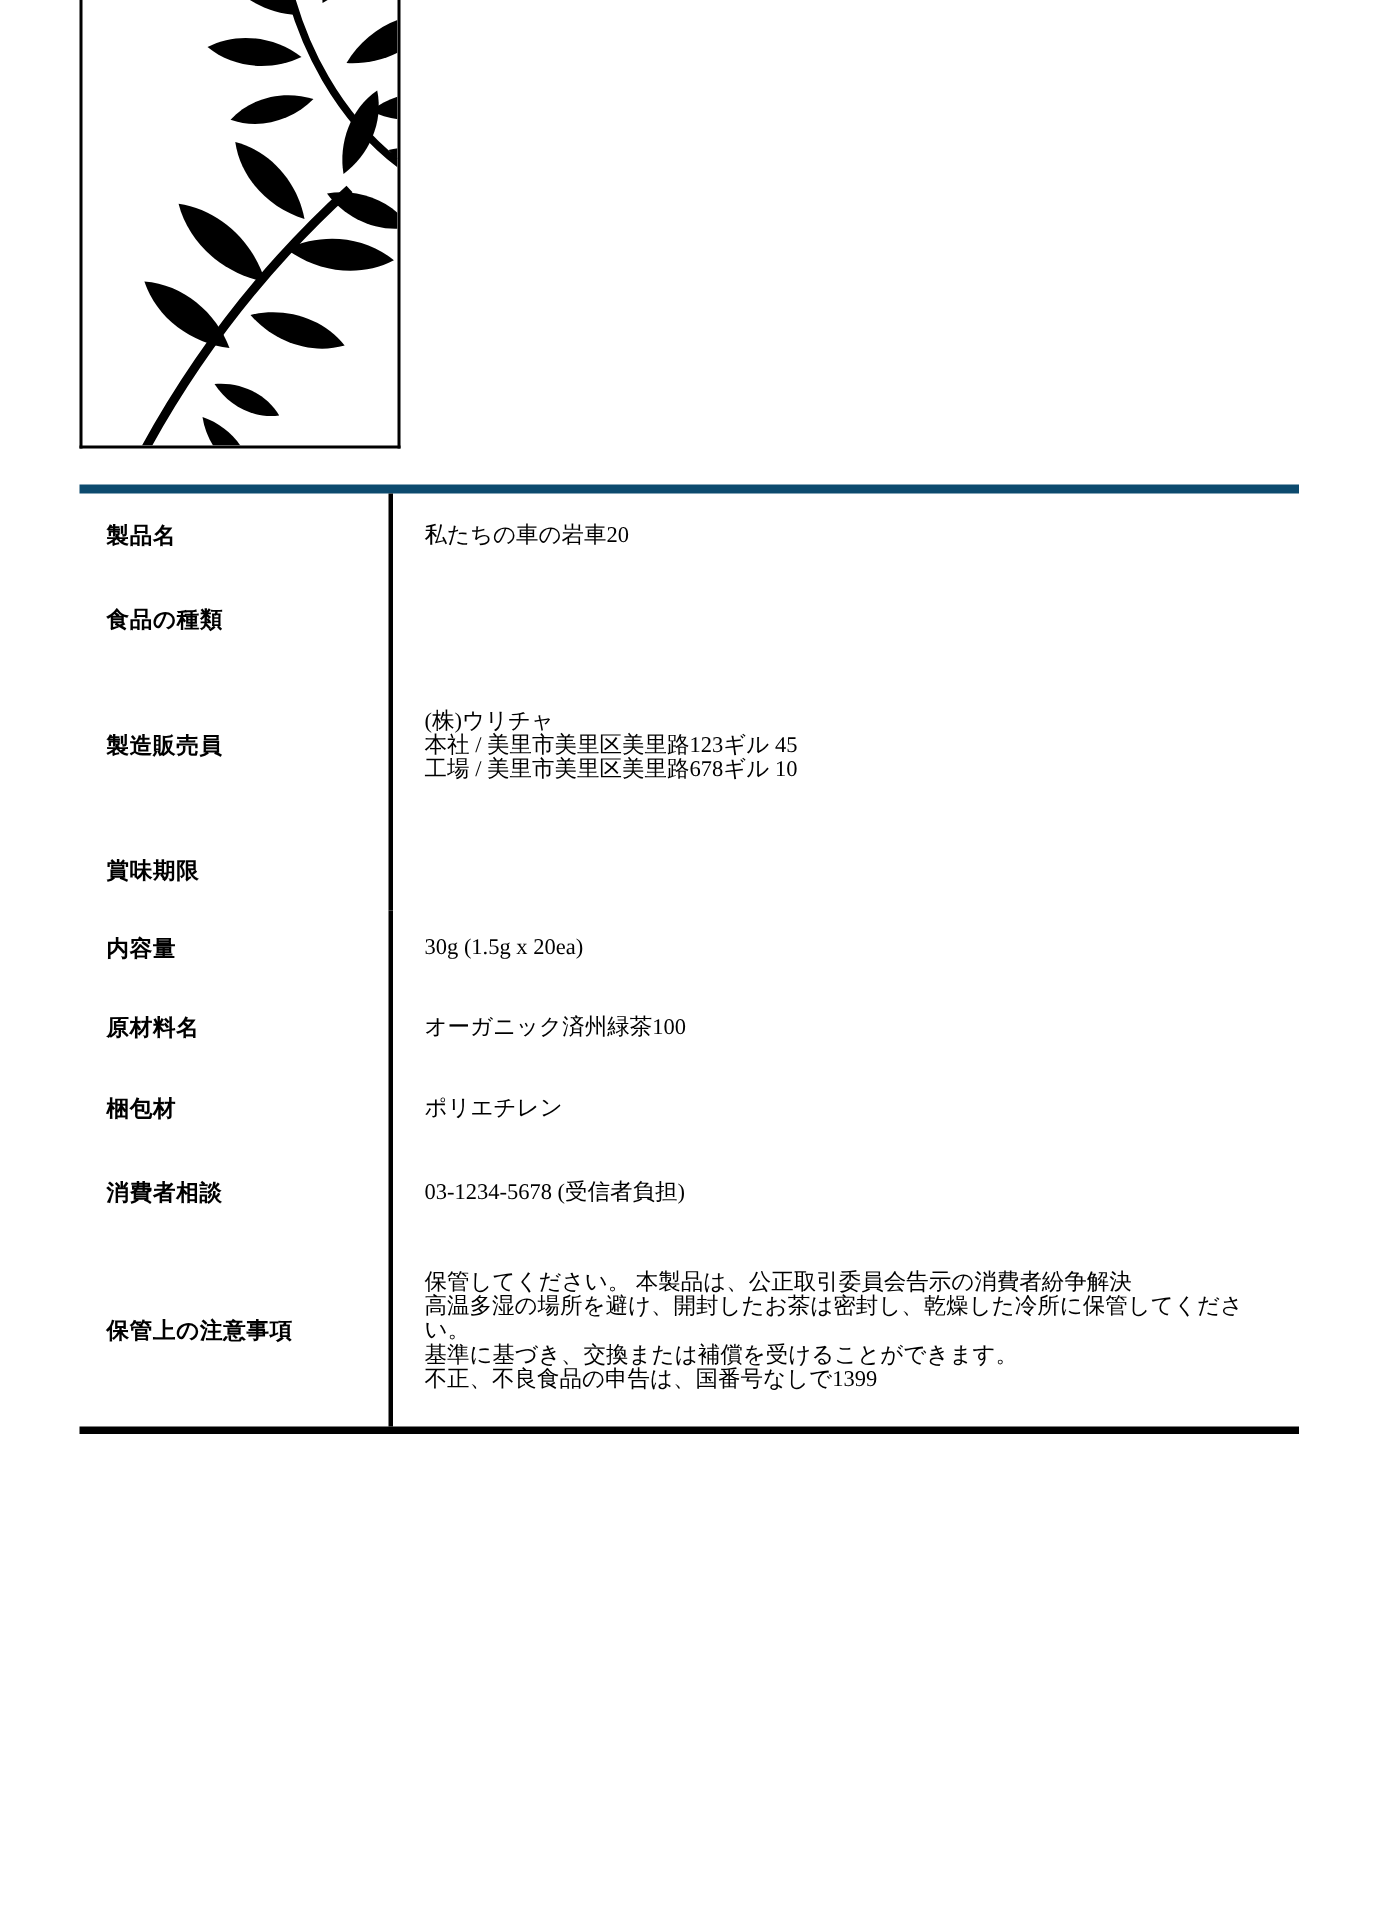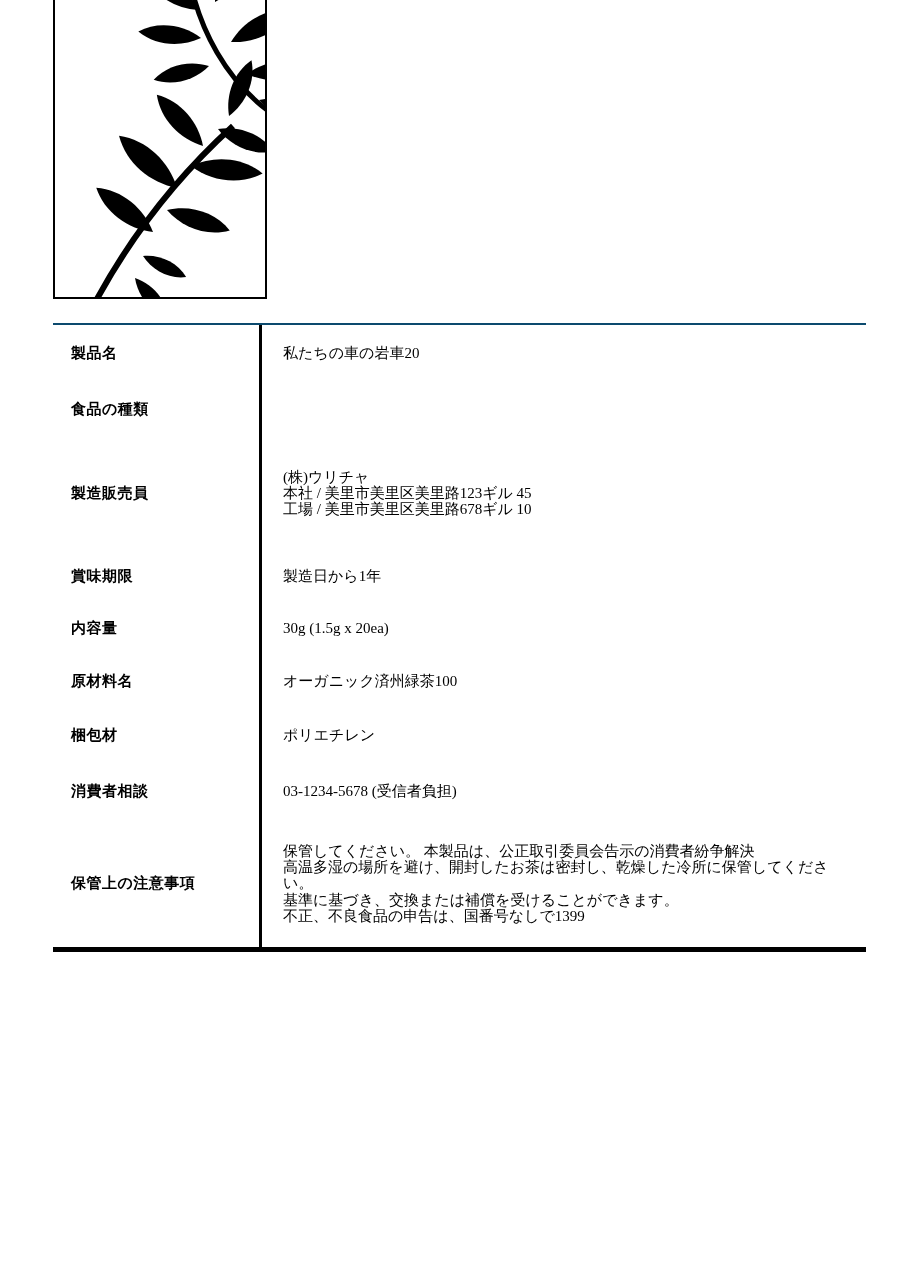--- a/index.html
+++ b/index.html
@@ -34,21 +34,21 @@
     background: #ffffff;
   }
   .art-box svg { display: block; }
 
   
   .spec-table {
     position: absolute;
     left: 53px;
     top: 323px;
     width: 813px;
-    border-top: 2px solid #0c4a6e;
+    border-top: 6px solid #0c4a6e;
     border-bottom: 5px solid #000;
     box-sizing: border-box;
   }
   .row { display: flex; }
   .label-cell {
     width: 209px;
     box-sizing: border-box;
     border-right: 3px solid #000;
     display: flex;
     align-items: center;
@@ -126,23 +126,20 @@
       <div class="label-cell">製造販売員</div>
       <div class="value-cell">
         <span class="line">(株)ウリチャ</span>
         <span class="line">本社 / 美里市美里区美里路123ギル 45</span>
         <span class="line">工場 / 美里市美里区美里路678ギル 10</span>
       </div>
     </div>
 
     <div class="row" style="height:53px">
       <div class="label-cell">賞味期限</div>
-      <div class="value-cell">
-        <span class="line">製造日から1年</span>
-      </div>
     </div>
 
     <div class="row" style="height:51px">
       <div class="label-cell">内容量</div>
       <div class="value-cell">
         <span class="line">30g (1.5g x 20ea)</span>
       </div>
     </div>
 
     <div class="row" style="height:54px">

